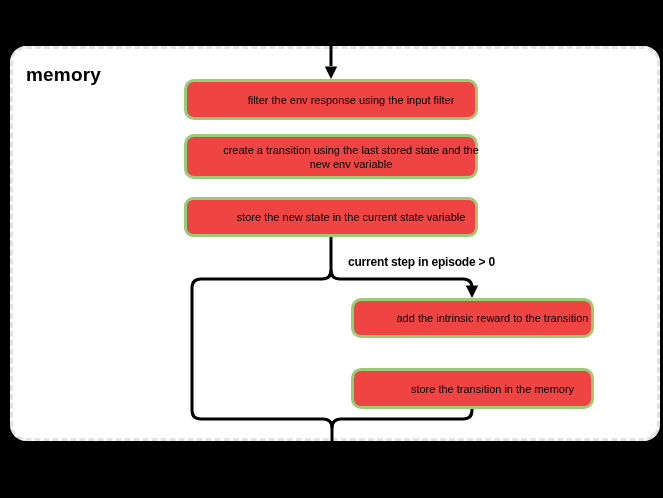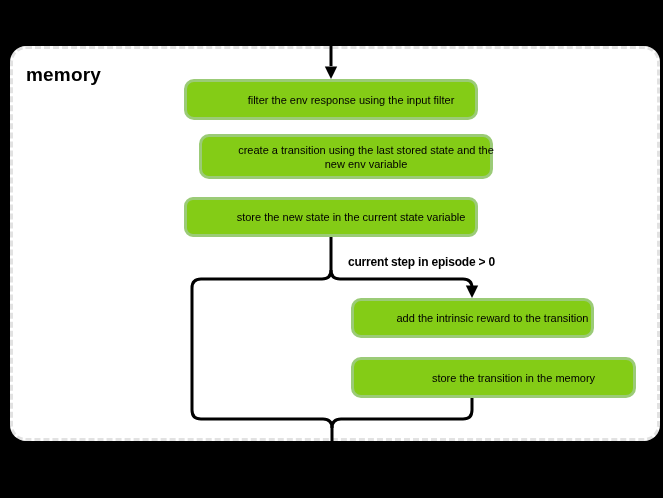--- a/index.html
+++ b/index.html
@@ -37,38 +37,38 @@
   svg.edges path {
     fill: none;
     stroke: #000;
     stroke-width: 3;
     stroke-linejoin: round;
   }
   svg.edges polygon { fill: #000; stroke: none; }
   .node {
     position: absolute;
     box-sizing: border-box;
-    background: #84cc16;
+    background: #ef4444;
     border: 3px solid #9bcb77;
     border-radius: 10px;
     display: flex;
     flex-direction: column;
     align-items: center;
     justify-content: center;
     text-align: center;
     font-size: 11px;
     line-height: 14px;
     padding-left: 40px;
   }
   .node span { display: block; white-space: nowrap; }
   .n1 { left: 184px; top: 79px;  width: 294px; height: 41px; }
-  .n2 { left: 184px; top: 134px; width: 294px; height: 45px; margin-left: 15px; }
+  .n2 { left: 184px; top: 134px; width: 294px; height: 45px; }
   .n3 { left: 184px; top: 197px; width: 294px; height: 40px; border-radius: 9px; }
   .n4 { left: 351px; top: 298px; width: 243px; height: 40px; }
-  .n5 { left: 351px; top: 357px; width: 285px; height: 41px; }
+  .n5 { left: 351px; top: 368px; width: 243px; height: 41px; }
   .cond-label {
     position: absolute;
     left: 348px; top: 255px;
     font-size: 12px;
     font-weight: bold;
     letter-spacing: -0.2px;
     white-space: nowrap;
   }
 </style>
 </head>

